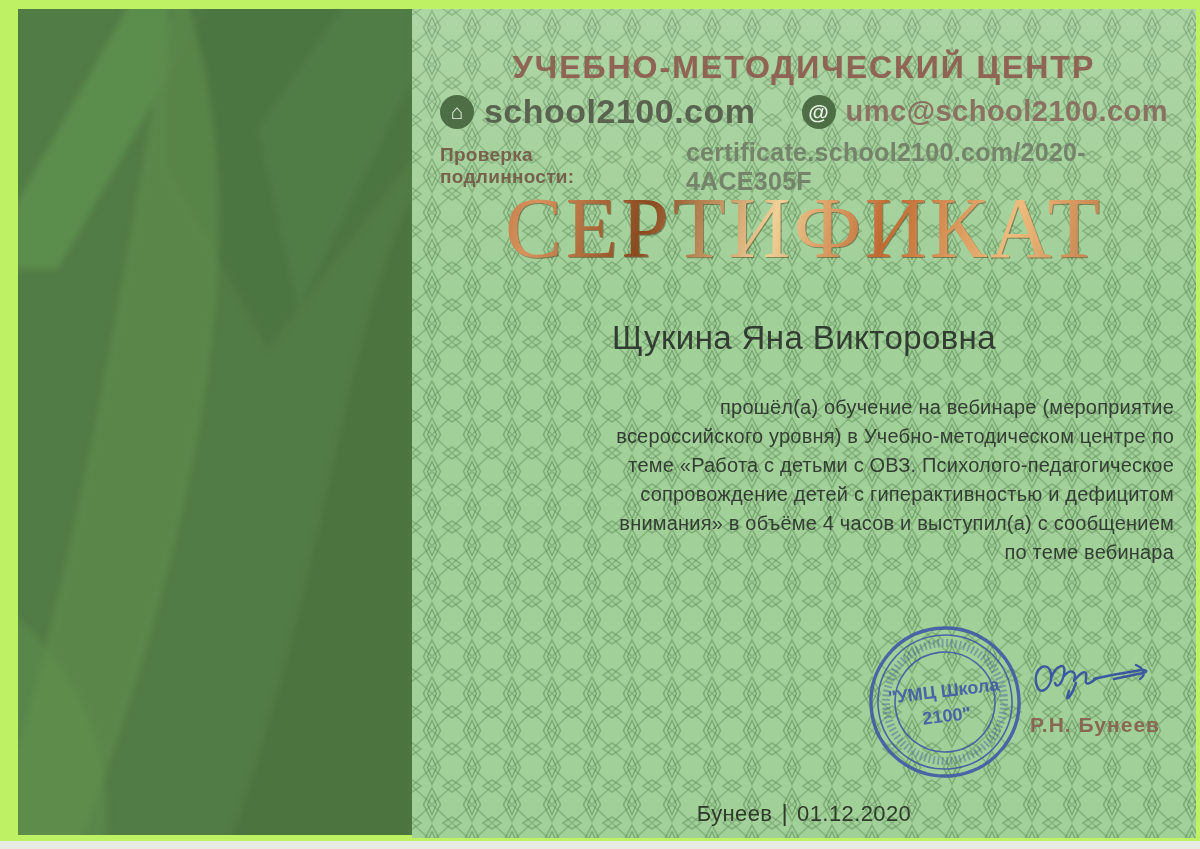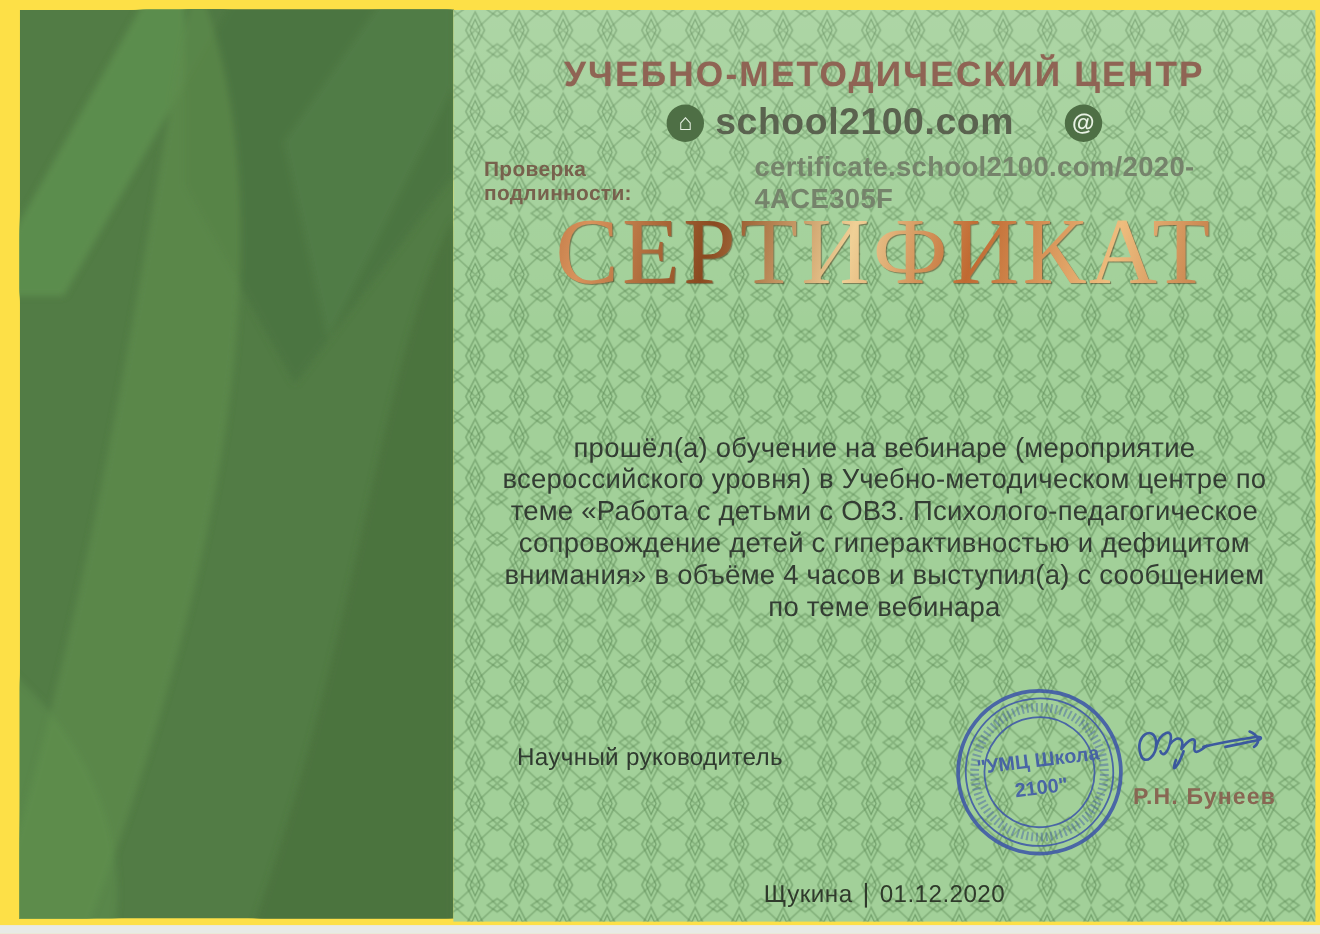--- a/index.html
+++ b/index.html
@@ -1,18 +1,18 @@
 <!DOCTYPE html>
 <html lang="ru"><head>
 <meta charset="utf-8">
 <style>
   html,body{margin:0;padding:0;background:#e9ebe7;overflow:hidden;}
   .page{
     position:relative;width:1200px;height:849px;
-    background:#fde047;
+    background:#bef264;
     font-family:"Liberation Sans", sans-serif;
     overflow:hidden;
     text-decoration:underline;
   }
   
   .left-band{position:absolute;left:18px;top:9px;width:394px;height:826px;display:block;}
   .pattern-area{position:absolute;left:412px;top:9px;width:784px;height:829px;display:block;}
   
   .content{position:absolute;left:412px;top:9px;width:784px;height:829px;}
   .org-name{
@@ -50,22 +50,22 @@
     -webkit-text-fill-color:transparent;
     text-shadow:none;
     filter:drop-shadow(1px 1px 0 rgba(70,38,14,.45));
   }
   .recipient{
     position:absolute;left:0;top:310px;width:100%;
     text-align:center;font-size:33px;color:#323c32;letter-spacing:.4px;
   }
   .body-text{
     position:absolute;left:22px;top:384px;width:740px;
-    text-align:center;white-space:pre-line;
-    font-size:25px;line-height:29px;color:#333d33;letter-spacing:.2px;
+    text-align:right;white-space:pre-line;
+    font-size:20px;line-height:29px;color:#333d33;letter-spacing:.2px;
   }
   .supervisor-role{
     position:absolute;left:58px;top:666px;
     font-size:22px;color:#2f3a2f;letter-spacing:.3px;
   }
   .supervisor-credentials{
     position:absolute;left:58px;top:696px;width:390px;
     font-style:italic;font-weight:600;font-size:19px;line-height:26px;
     color:#333e33;white-space:pre-line;letter-spacing:.2px;
   }
@@ -131,39 +131,40 @@
 
     <div class="org-name">УЧЕБНО-МЕТОДИЧЕСКИЙ ЦЕНТР</div>
 
     <div class="contacts">
       <div class="contact">
         <span class="cicon">⌂</span>
         <span class="site-text">school2100.com</span>
       </div>
       <div class="contact">
         <span class="cicon">@</span>
+        <span class="mail-text">umc@school2100.com</span>
       </div>
     </div>
 
     <div class="verify-row">
       <span class="verify-label">Проверка подлинности:</span>
       <span class="verify-url">certificate.school2100.com/2020-4ACE305F</span>
     </div>
 
     <div class="cert-title">СЕРТИФИКАТ</div>
 
+    <div class="recipient">Щукина Яна Викторовна</div>
 
     <div class="body-text">прошёл(а) обучение на вебинаре (мероприятие
 всероссийского уровня) в Учебно-методическом центре по
 теме «Работа с детьми с ОВЗ. Психолого-педагогическое
 сопровождение детей с гиперактивностью и дефицитом
 внимания» в объёме 4 часов и выступил(а) с сообщением
 по теме вебинара</div>
 
-    <div class="supervisor-role">Научный руководитель</div>
 
     <svg class="stamp-svg" viewBox="0 0 158 158" aria-hidden="true">
       <g transform="rotate(-7 79 79)" opacity="0.88">
         <g fill="none" stroke="#3e57a8">
           <circle cx="79" cy="79" r="74" stroke-width="3.4"></circle>
           <circle cx="79" cy="79" r="67" stroke-width="1.6"></circle>
           <circle cx="79" cy="79" r="50" stroke-width="1.6"></circle>
           <circle cx="79" cy="79" r="59" stroke-width="8" stroke-dasharray="1.8 2.6" opacity="0.5"></circle>
         </g>
         <text x="79" y="74" text-anchor="middle" font-family="Liberation Sans, sans-serif" font-size="18" font-weight="bold" fill="#3e57a8">"УМЦ Школа</text>
@@ -178,21 +179,21 @@
         <path d="M40 37 C47 29 53 32 50 42 C57 33 64 29 62 39 C60 49 68 43 73 39"></path>
         <path d="M52 44 C47 58 40 66 45 52"></path>
         <path d="M70 40 C90 35 105 33 118 31 C123 30.5 124 33 119 34 L90 40"></path>
         <path d="M112 26 C119 29 123 35 116 40"></path>
       </g>
     </svg>
 
     <div class="signer-name">Р.Н. Бунеев</div>
 
     <div class="footer-line">
-      <span>Щукина</span>
+      <span>Бунеев</span>
       <span class="divider">|</span>
       <span>01.12.2020</span>
     </div>
 
   </div>
 
   <div class="scan-strip"></div>
 </div>
 
 </body></html>

